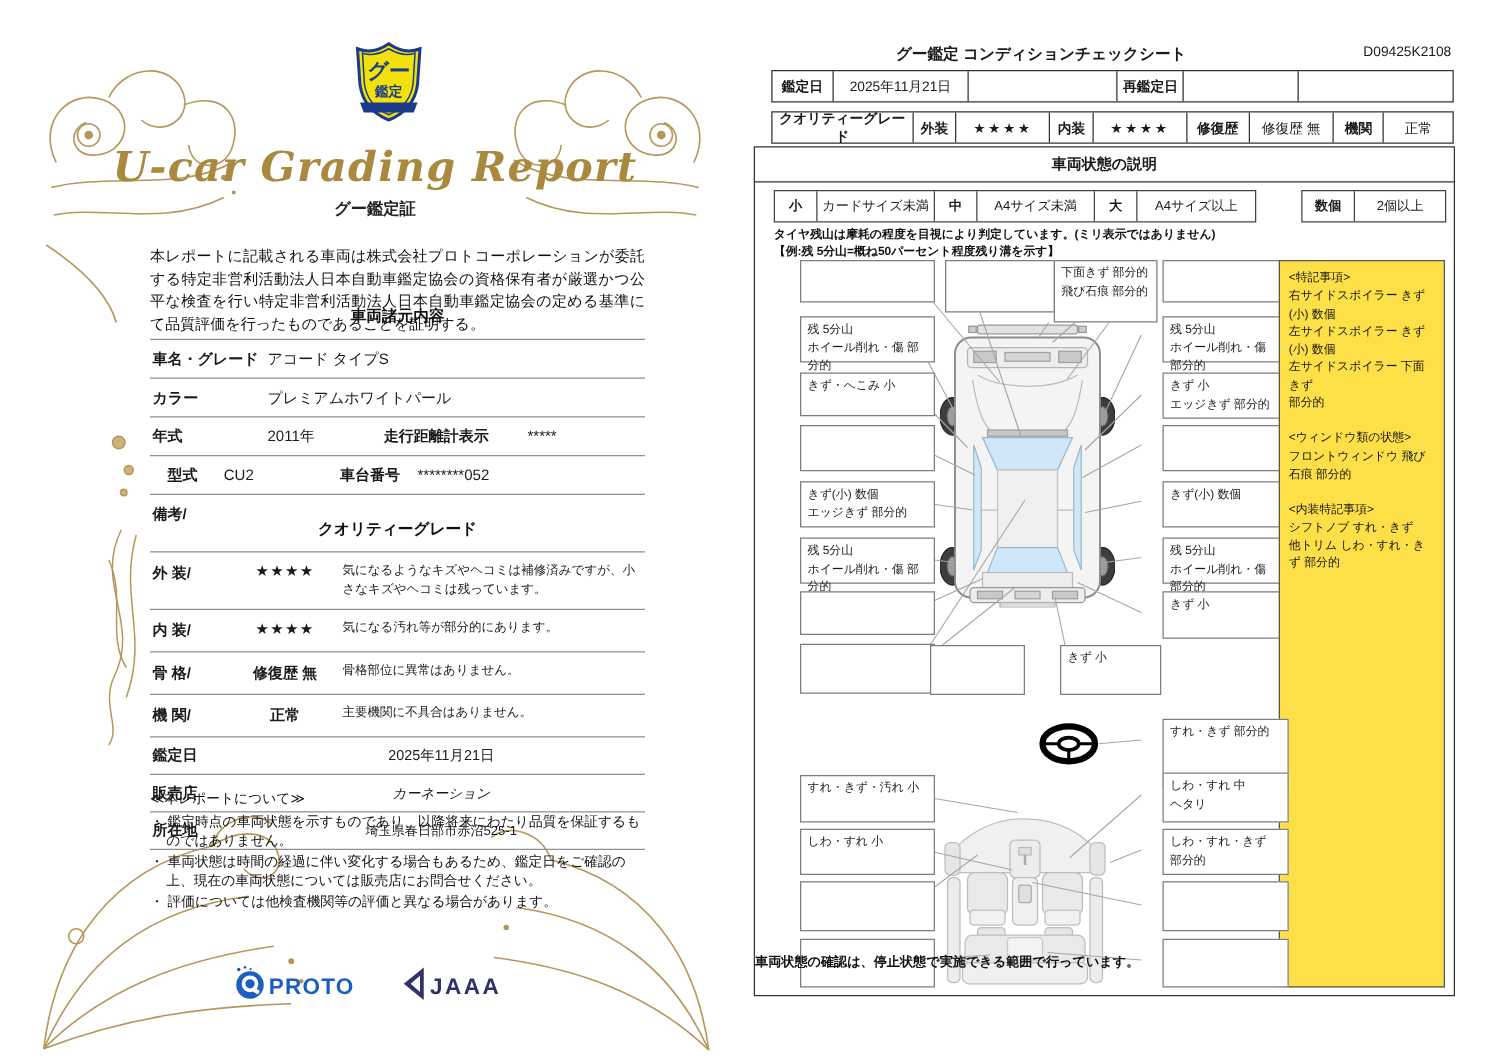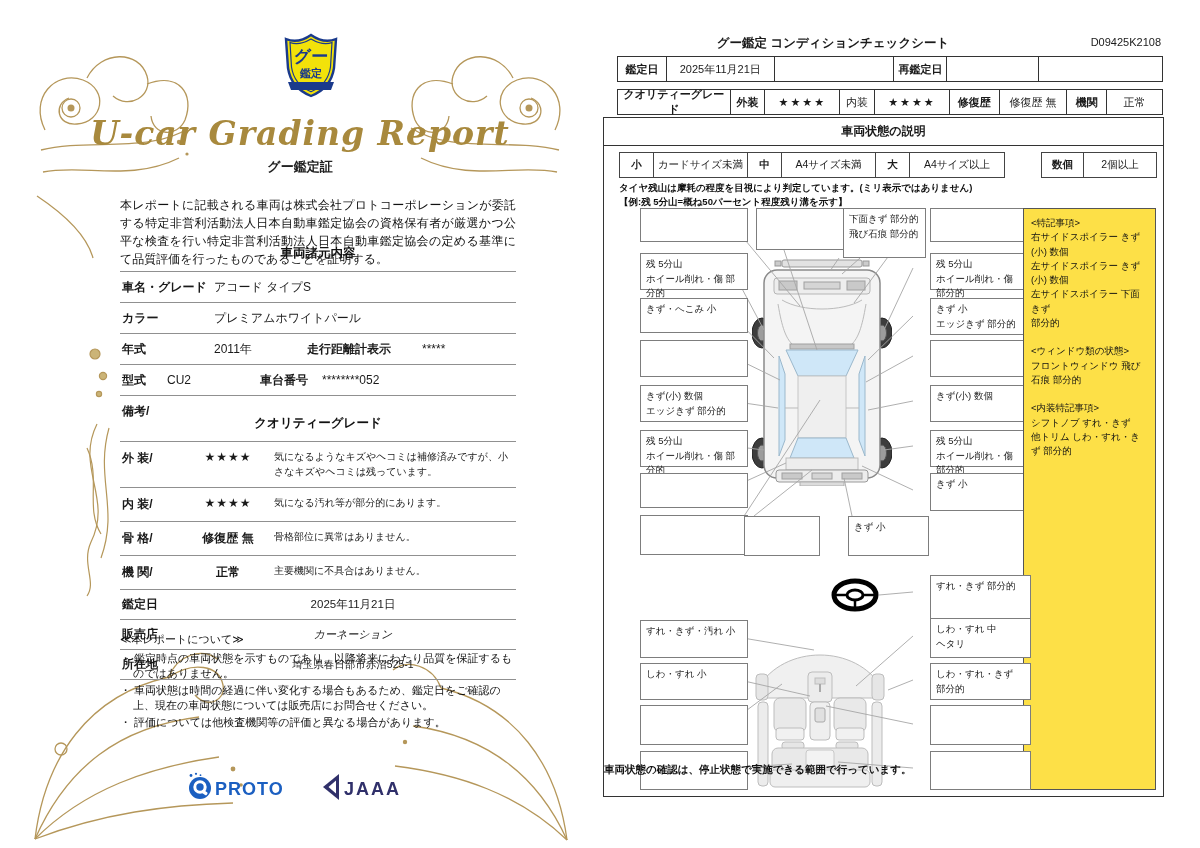--- a/index.html
+++ b/index.html
@@ -139,21 +139,21 @@
         <span class="lbl" style="width:92px;">カラー</span>
         <span>プレミアムホワイトパール</span>
       </div>
       <div class="spec-row">
         <span class="lbl" style="width:92px;">年式</span>
         <span style="width:93px;">2011年</span>
         <span class="lbl" style="width:115px;">走行距離計表示</span>
         <span>*****</span>
       </div>
       <div class="spec-row">
-        <span class="lbl" style="width:45px;">型式</span>
+        <span class="lbl" style="width:45px;margin-left:12px;">型式</span>
         <span style="width:93px;">CU2</span>
         <span class="lbl" style="width:62px;">車台番号</span>
         <span>********052</span>
       </div>
       <div class="spec-row" style="padding-bottom:14px;">
         <span class="lbl">備考/</span>
       </div>
     </div>
 
     <div class="lp-grade">
@@ -228,21 +228,21 @@
       <div class="cell" style="width:120px;"></div>
       <div class="cell" style="width:53px;font-weight:bold;">再鑑定日</div>
       <div class="cell" style="width:92px;"></div>
       <div class="cell" style="width:123px;"></div>
     </div>
 
     <div class="rp-table" style="top:56px;">
       <div class="cell" style="width:113px;font-weight:bold;">クオリティーグレード</div>
       <div class="cell" style="width:35px;font-weight:bold;">外装</div>
       <div class="cell star" style="width:75px;">★★★★</div>
-      <div class="cell" style="width:35px;font-weight:normal;">内装</div>
+      <div class="cell" style="width:35px;font-weight:bold;">内装</div>
       <div class="cell star" style="width:75px;">★★★★</div>
       <div class="cell" style="width:50px;font-weight:bold;">修復歴</div>
       <div class="cell" style="width:68px;">修復歴 無</div>
       <div class="cell" style="width:40px;font-weight:bold;">機関</div>
       <div class="cell" style="width:55px;">正常</div>
     </div>
 
     <div class="rp-main" style="position:absolute;">
       <div class="rp-sec">車両状態の説明</div>
 

